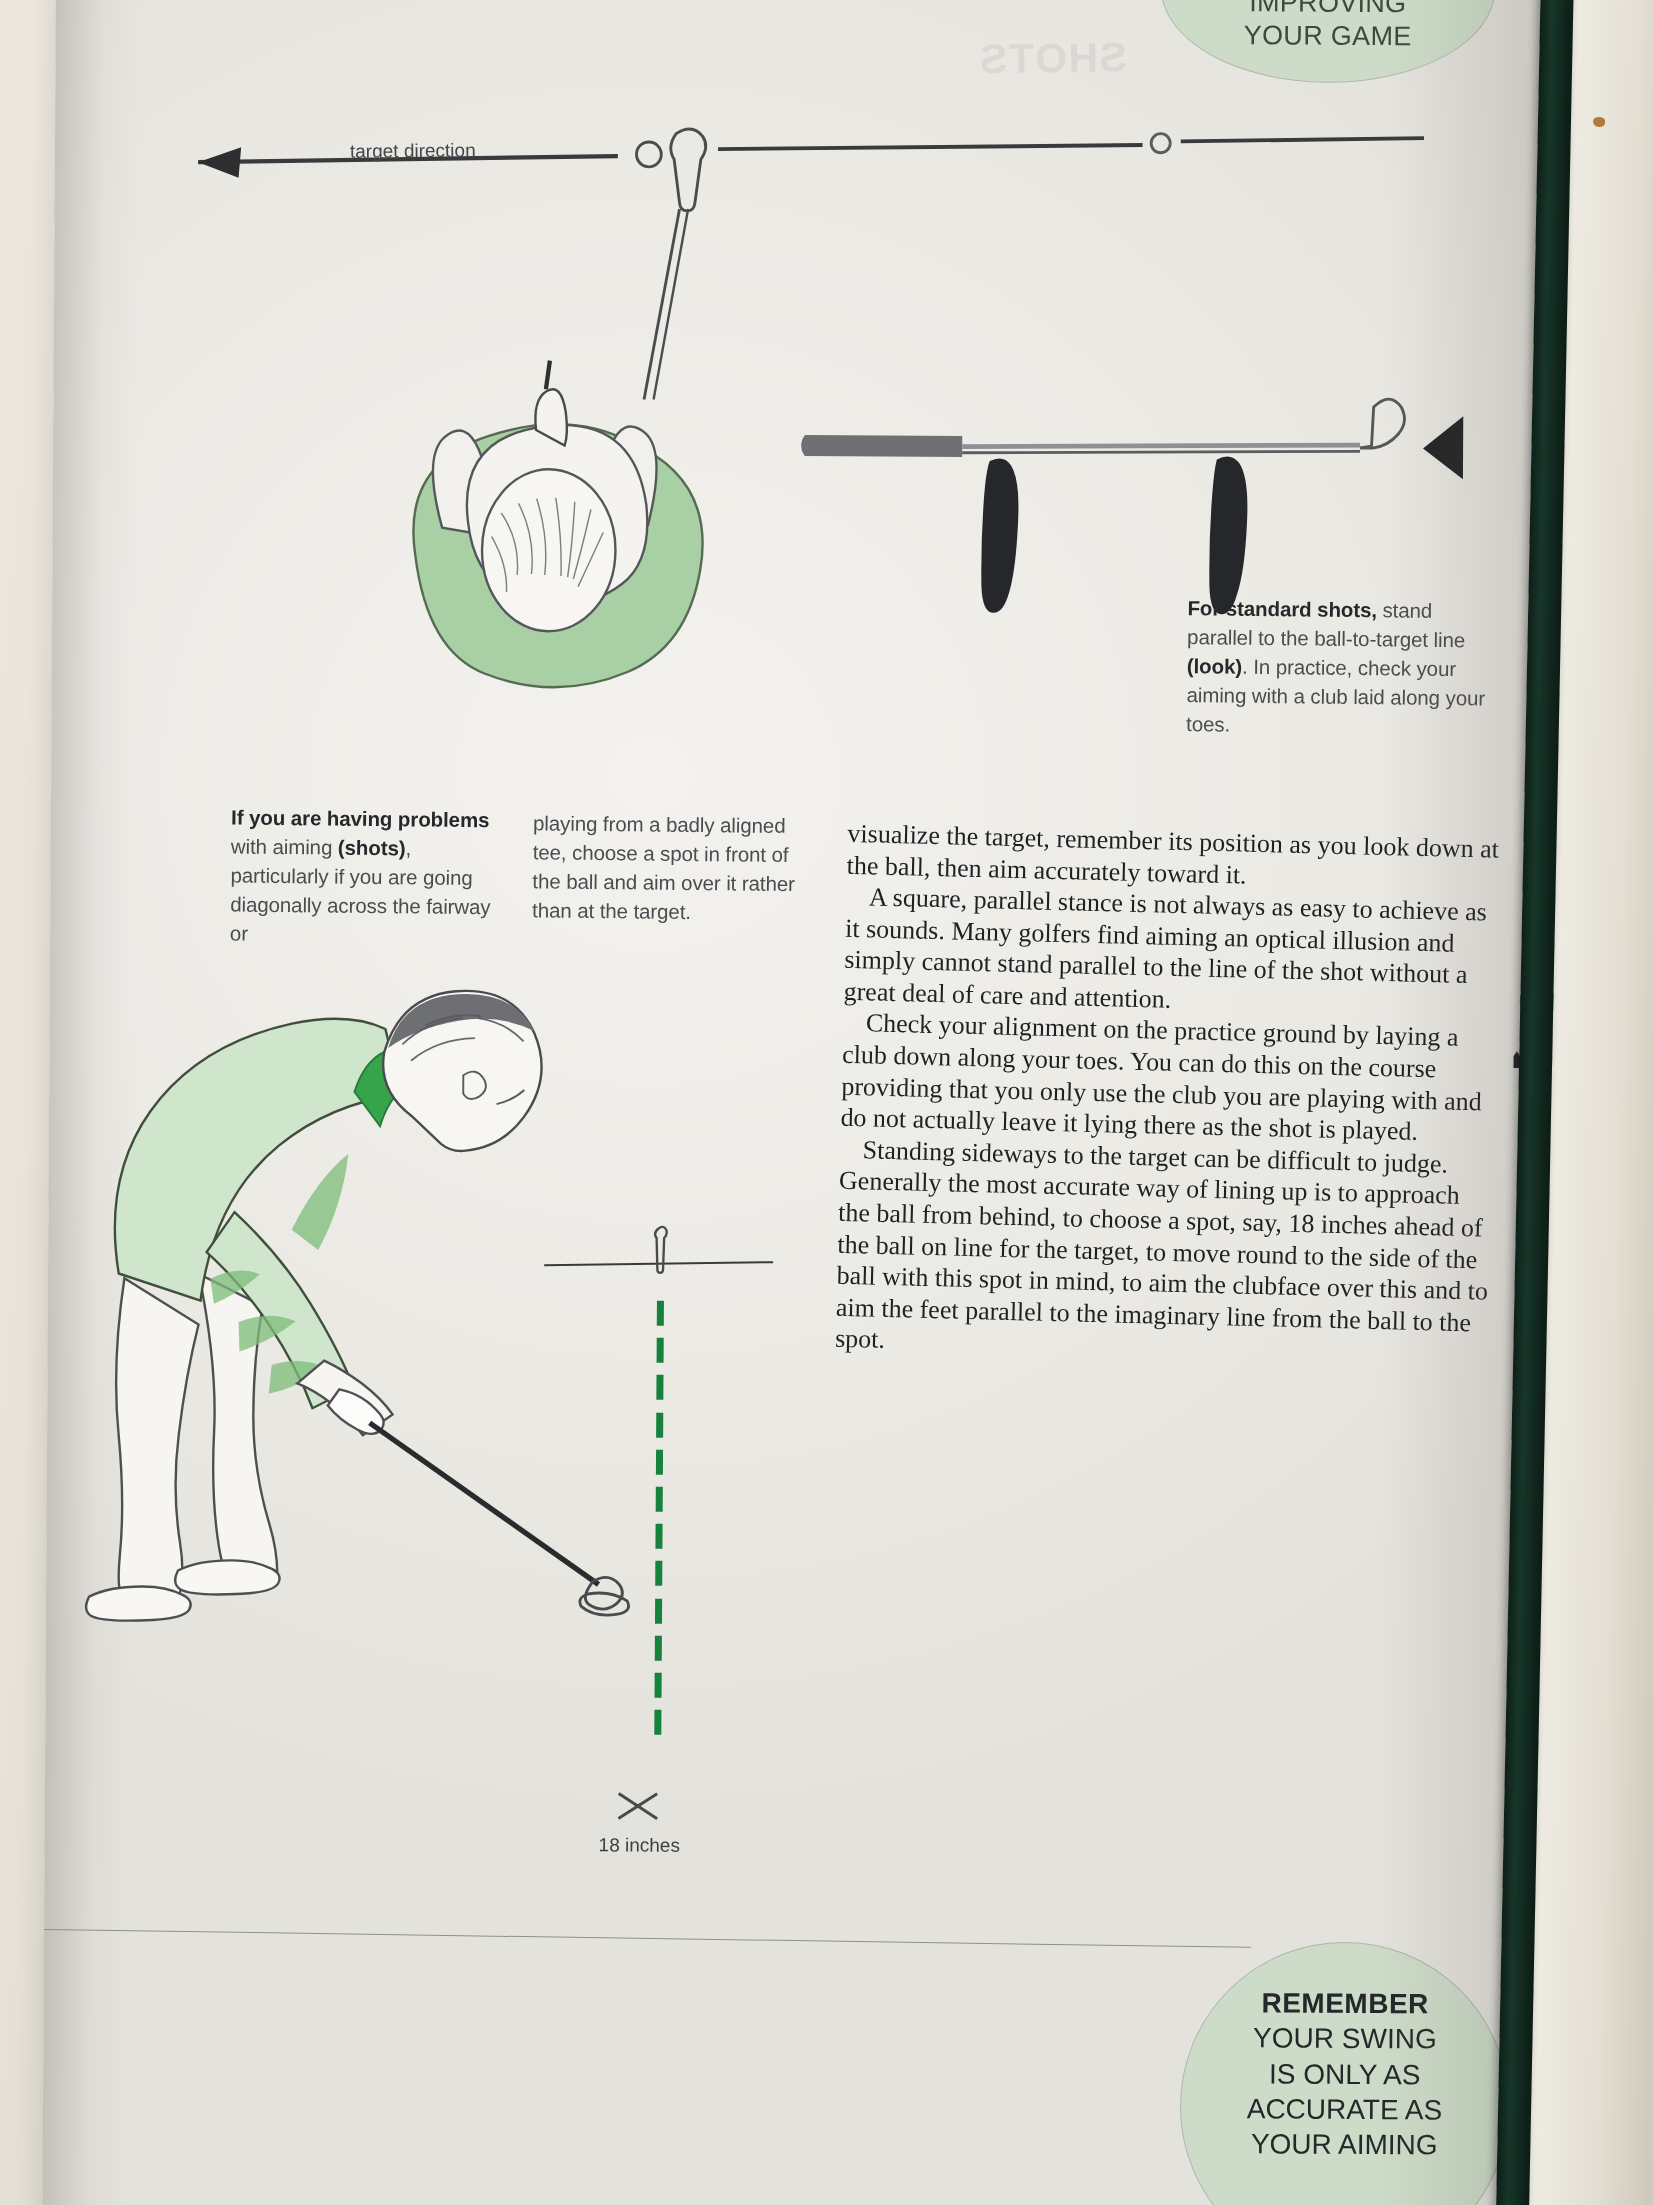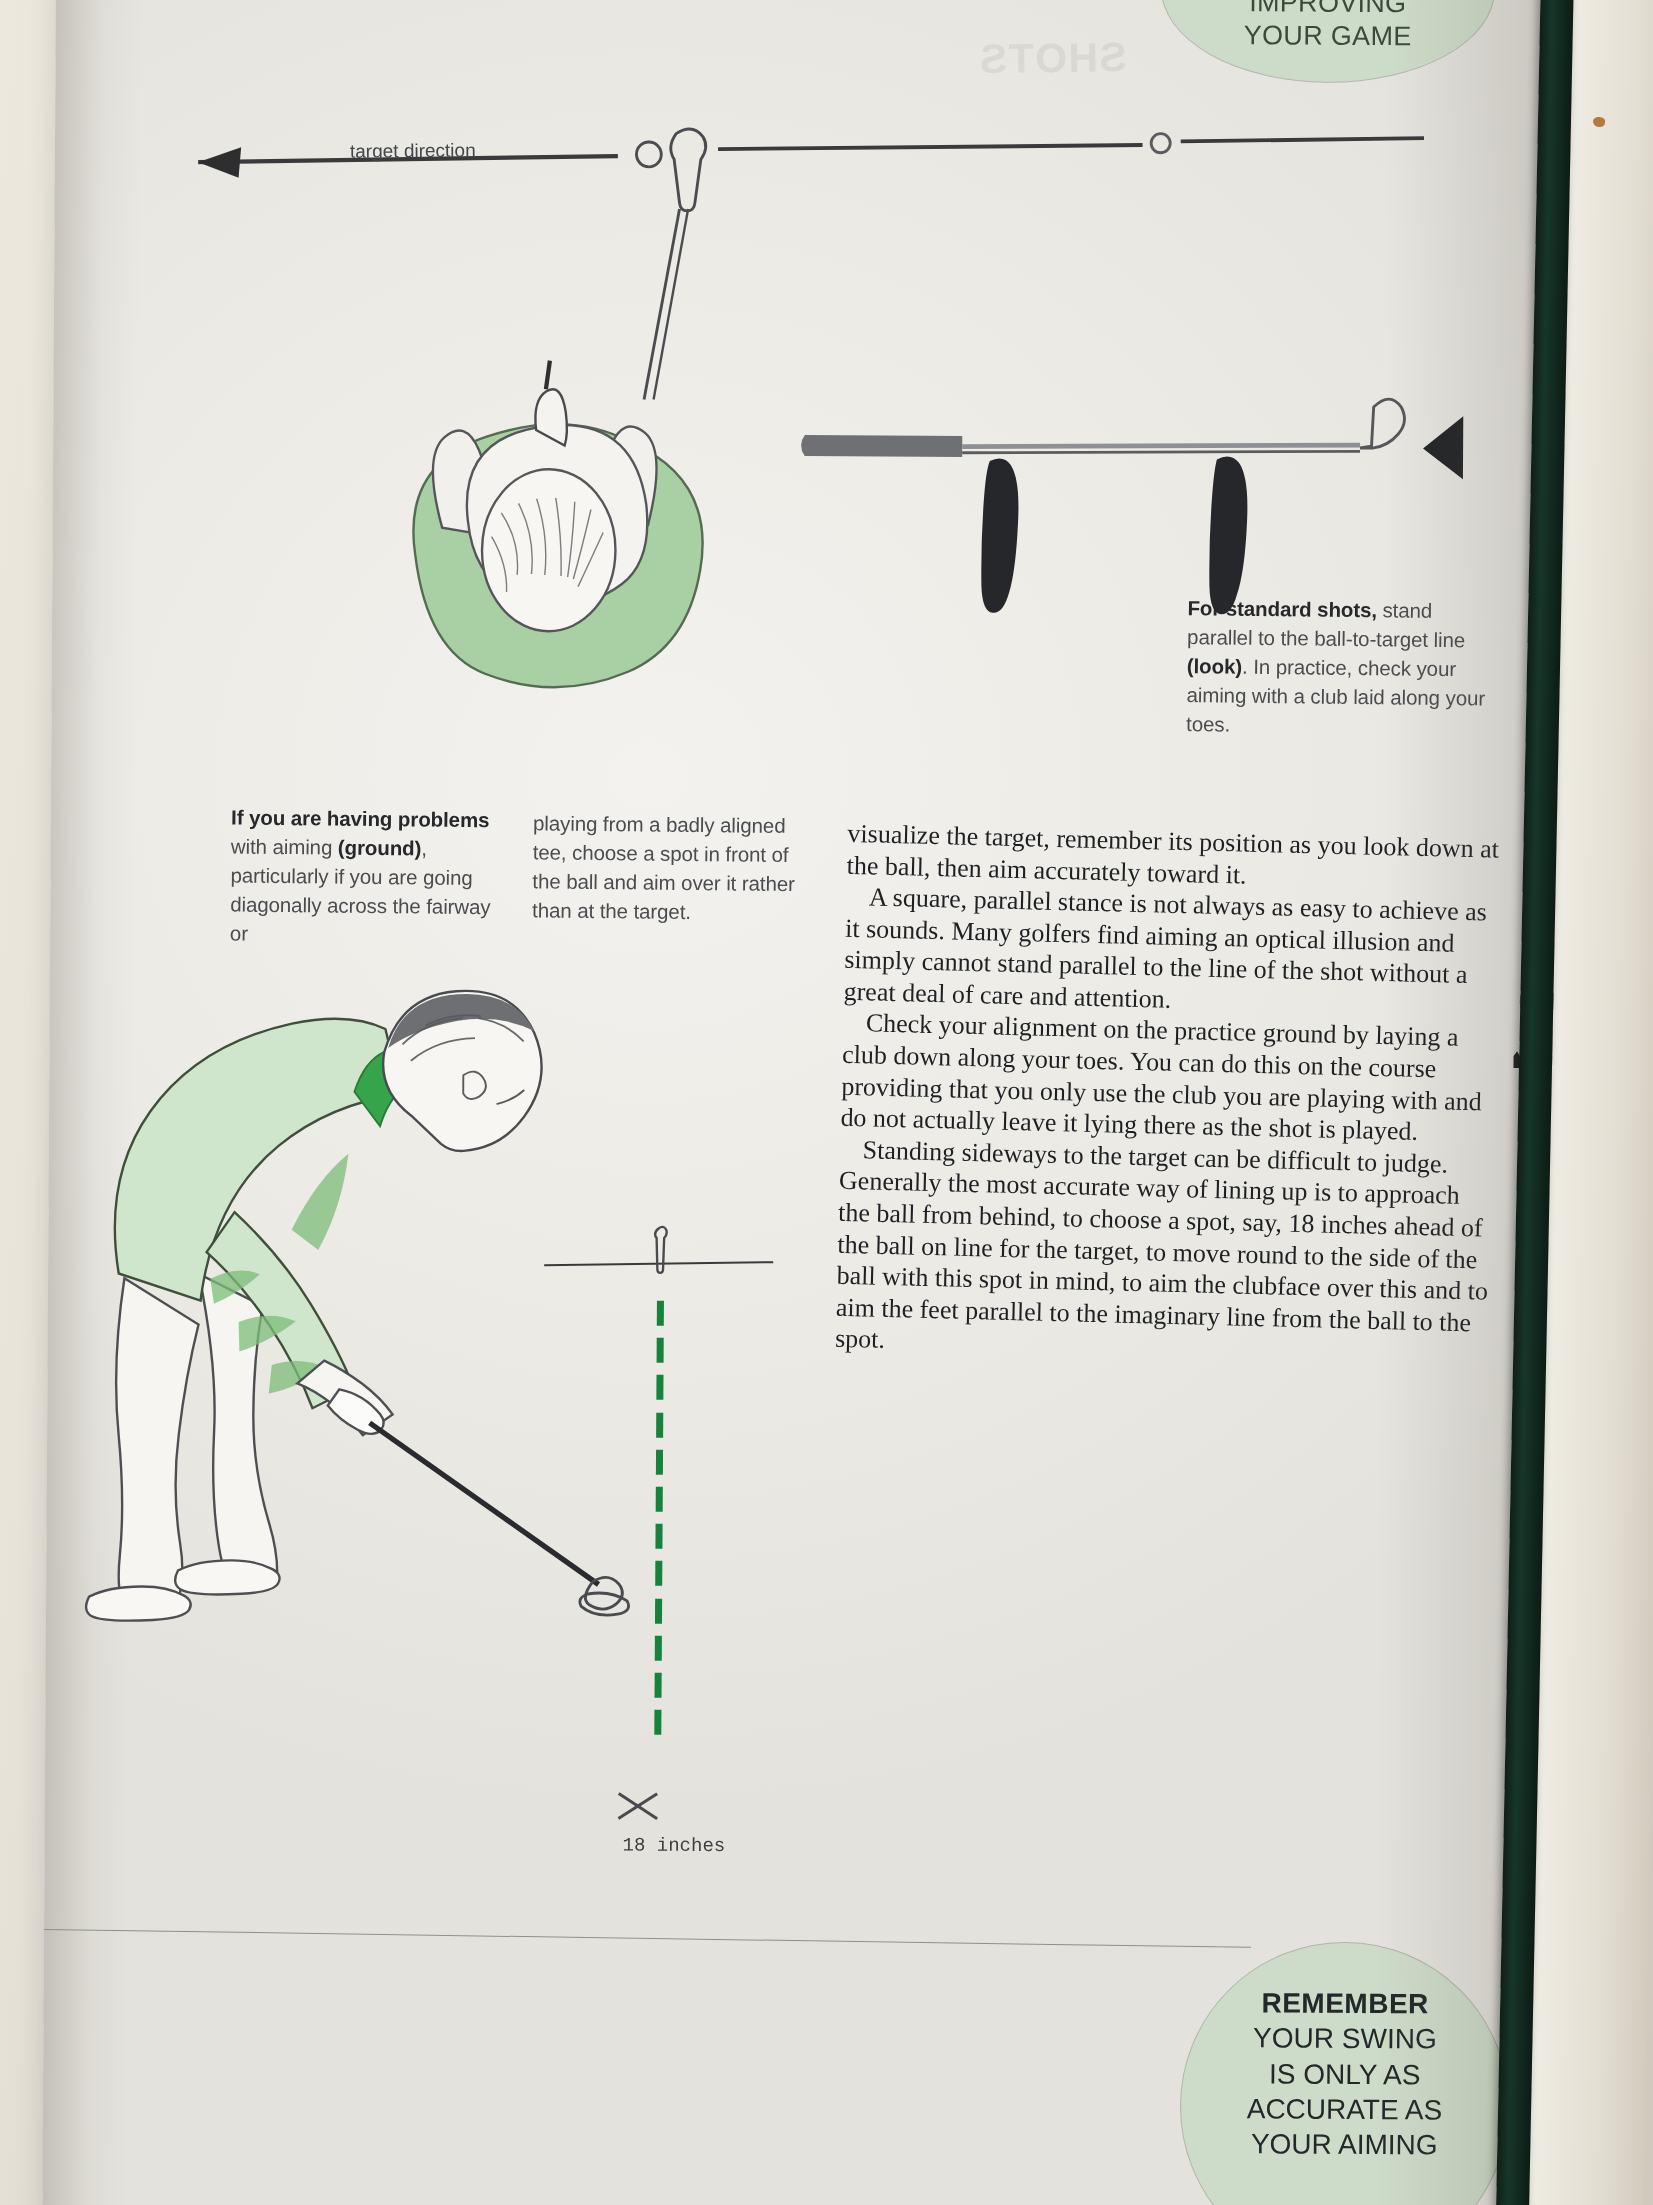--- a/index.html
+++ b/index.html
@@ -191,24 +191,24 @@
   .spot-x i {
     position: absolute;
     left: 0; top: 22px;
     width: 46px; height: 3.3px;
     background: #4a4a4c;
   }
   .spot-x i:nth-child(1){ transform: rotate(33deg); }
   .spot-x i:nth-child(2){ transform: rotate(-33deg); }
   .dist-label {
     position: absolute;
-    left: 578px; top: 1850px;
+    left: 554px; top: 1850px;
     font-size: 19px;
     color: #3c3e42;
-    font-family: Liberation Mono, monospace;
+    font-family: Liberation Sans, sans-serif;
     text-align: right;
   }
 
   
   .caption {
     position: absolute;
     font-family: "Liberation Sans", sans-serif;
     color: #4a4c50;
     font-size: 20.5px;
     line-height: 1.42;
@@ -402,21 +402,21 @@
 
       <polygon points="1396,64 1396,196 1312,132" fill="#232427"></polygon>
 
       <path d="M404 164 q28 -14 44 8 q20 30 16 120 q-4 100 -18 148 q-12 44 -34 42 q-22 -2 -24 -56 q-2 -90 4 -180 q4 -62 12 -82 z" fill="#26272a"></path>
 
       <path d="M880 158 q28 -16 46 6 q22 30 18 124 q-4 104 -20 152 q-12 44 -34 42 q-22 -2 -24 -58 q-2 -92 4 -182 q4 -62 10 -84 z" fill="#26272a"></path>
     </svg>
 
     <div class="caption cap-standard"><b>For standard shots,</b><span> stand parallel to the ball-to-target line </span><b>(look)</b><span>. In practice, check your aiming with a club laid along your toes.</span></div>
 
-    <div class="caption cap-problems"><b>If you are having problems</b><span> with aiming </span><b>(ground)</b><span>, particularly if you are going diagonally across the fairway or</span></div>
+    <div class="caption cap-problems"><b>If you are having problems</b><span> with aiming </span><b>(shots)</b><span>, particularly if you are going diagonally across the fairway or</span></div>
 
     <div class="caption cap-problems2">playing from a badly aligned tee, choose a spot in front of the ball and aim over it rather than at the target.</div>
 
     <div class="body-col">
       <p>visualize the target, remember its position as you look down at the ball, then aim accurately toward it.</p>
       <p>A square, parallel stance is not always as easy to achieve as it sounds. Many golfers find aiming an optical illusion and simply cannot stand parallel to the line of the shot without a great deal of care and attention.</p>
       <p>Check your alignment on the practice ground by laying a club down along your toes. You can do this on the course providing that you only use the club you are playing with and do not actually leave it lying there as the shot is played.</p>
       <p>Standing sideways to the target can be difficult to judge. Generally the most accurate way of lining up is to approach the ball from behind, to choose a spot, say, 18 inches ahead of the ball on line for the target, to move round to the side of the ball with this spot in mind, to aim the clubface over this and to aim the feet parallel to the imaginary line from the ball to the spot.</p>
     </div>
 

